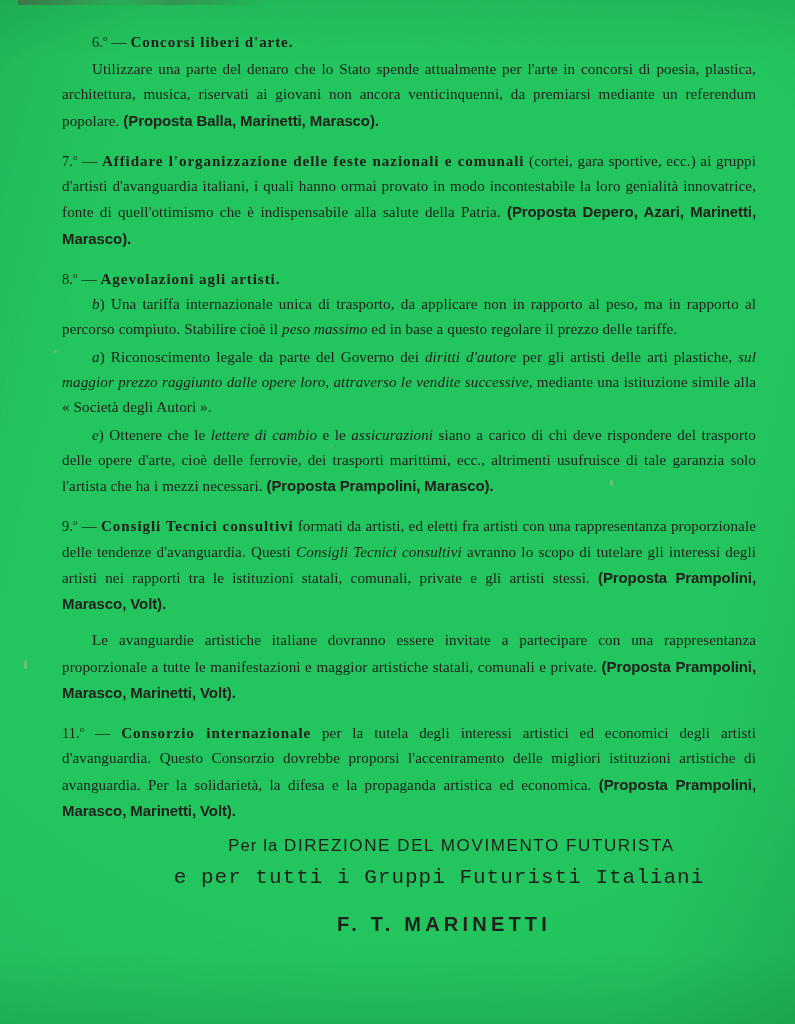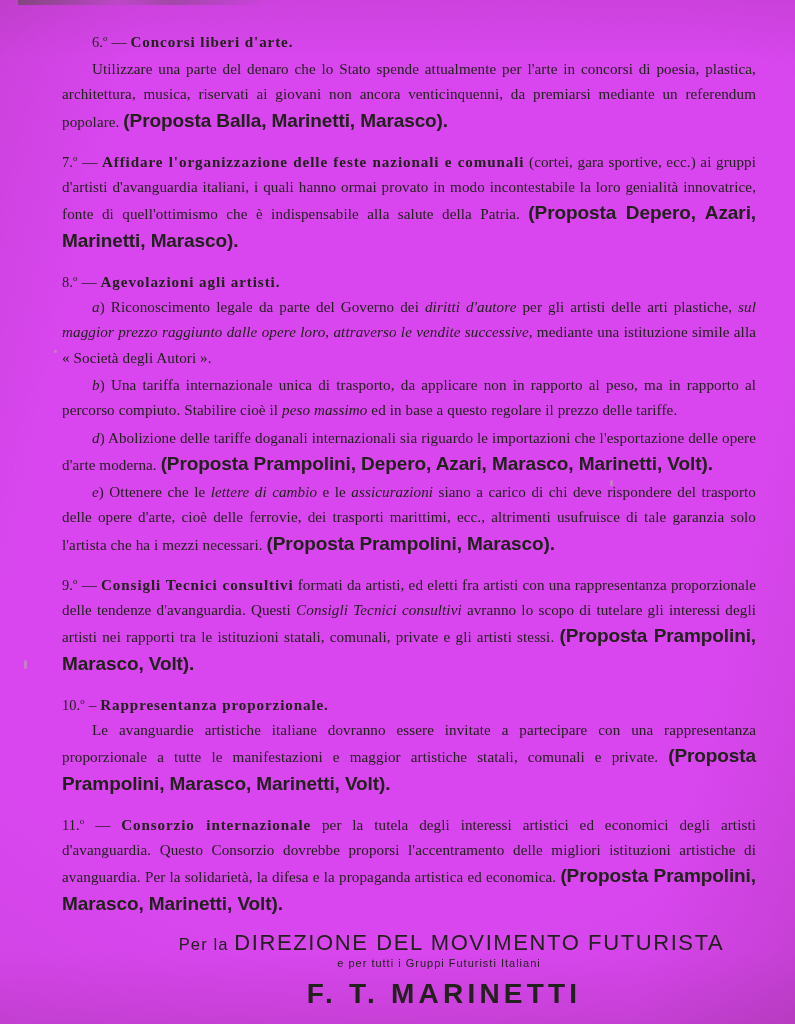--- a/index.html
+++ b/index.html
@@ -8,21 +8,21 @@
     background: #8a8880;
   }
   body {
     font-family: "Liberation Serif", serif;
   }
   .page {
     position: relative;
     width: 795px;
     height: 1024px;
     margin: 0 auto;
-    background: #d946ef;
+    background: #22c55e;
     overflow: hidden;
     box-sizing: border-box;
     color: #23211d;
   }
   
   .paper-tint {
     position: absolute;
     inset: 0;
     pointer-events: none;
     background:
@@ -71,49 +71,50 @@
   }
   .num sup { font-size: 9px; vertical-align: super; }
   .hd {
     font-weight: bold;
     letter-spacing: .9px;
   }
   .it { font-style: italic; }
   .prop {
     font-family: "Liberation Sans", sans-serif;
     font-weight: bold;
-    font-size: 19px;
+    font-size: 15px;
     letter-spacing: -0.1px;
   }
   .sec-gap { height: 9px; }
   .pct { font-size: 12px; vertical-align: .25em; letter-spacing: -0.5px; }
 
   
   .sig {
     margin-top: 12px;
     text-align: center;
     font-family: "Liberation Sans", sans-serif;
   }
   .sig-line1 {
     font-size: 16.6px;
     letter-spacing: 1.1px;
     padding-left: 85px;
   }
-  .sig-line1 .caps { font-size: 22px; letter-spacing: 1.6px; }
+  .sig-line1 .caps { font-size: 17px; letter-spacing: 1.6px; }
   .sig-line2 {
-    font-size: 11px;
+    font-size: 21px;
     letter-spacing: 1.0px;
-    margin-top: 1px;
+    margin-top: 10px;
     padding-left: 60px;
+    font-family: Liberation Mono, monospace;
   }
   .sig-name {
-    font-size: 28px;
+    font-size: 20px;
     font-weight: bold;
     letter-spacing: 4.2px;
-    margin-top: 9px;
+    margin-top: 24px;
     padding-left: 70px;
   }
 </style>
 </head>
 <body>
 
 <div class="page">
 
   <div class="top-smudge"></div>
   <div class="speck" style="left:54px;top:350px;width:3px;height:3px;"></div>
@@ -140,40 +141,34 @@
     </div>
 
     <div class="sec-gap"></div>
 
     <div>
       <p class="art tight">
         <span class="num"><span>8.</span><sup>o</sup></span>
         <span>—</span>
         <span class="hd">Agevolazioni agli artisti.</span>
       </p>
+      <p class="art indent"><span class="it">b</span><span>) Una tariffa internazionale unica di trasporto, da applicare non in rapporto al peso, ma in rapporto al percorso compiuto. Stabilire cioè il </span><span class="it">peso massimo</span><span> ed in base a questo regolare il prezzo delle tariffe.</span></p>
       <p class="art indent"><span class="it">a</span><span>) Riconoscimento legale da parte del Governo dei </span><span class="it">diritti d'autore</span><span> per gli artisti delle arti plastiche, </span><span class="it">sul maggior prezzo raggiunto dalle opere loro, attraverso le vendite successive,</span><span> mediante una istituzione simile alla « Società degli Autori ».</span></p>
-      <p class="art indent"><span class="it">b</span><span>) Una tariffa internazionale unica di trasporto, da applicare non in rapporto al peso, ma in rapporto al percorso compiuto. Stabilire cioè il </span><span class="it">peso massimo</span><span> ed in base a questo regolare il prezzo delle tariffe.</span></p>
-      <p class="art indent"><span class="it">d</span><span>) Abolizione delle tariffe doganali internazionali sia riguardo le importazioni che l'esportazione delle opere d'arte moderna. </span><span class="prop">(Proposta Prampolini, Depero, Azari, Marasco, Marinetti, Volt).</span></p>
       <p class="art indent"><span class="it">e</span><span>) Ottenere che le </span><span class="it">lettere di cambio</span><span> e le </span><span class="it">assicurazioni</span><span> siano a carico di chi deve rispondere del trasporto delle opere d'arte, cioè delle ferrovie, dei trasporti marittimi, ecc., altrimenti usufruisce di tale garanzia solo l'artista che ha i mezzi necessari. </span><span class="prop">(Proposta Prampolini, Marasco).</span></p>
     </div>
 
     <div class="sec-gap"></div>
 
     <div>
       <p class="art"><span class="num"><span>9.</span><sup>o</sup></span> <span>—</span> <span class="hd">Consigli Tecnici consultivi</span><span> formati da artisti, ed eletti fra artisti con una rappresentanza proporzionale delle tendenze d'avanguardia. Questi </span><span class="it">Consigli Tecnici consultivi</span><span> avranno lo scopo di tutelare gli interessi degli artisti nei rapporti tra le istituzioni statali, comunali, private e gli artisti stessi. </span><span class="prop">(Proposta Prampolini, Marasco, Volt).</span></p>
     </div>
 
     <div class="sec-gap"></div>
 
     <div>
-      <p class="art tight">
-        <span class="num"><span>10.</span><sup>o</sup></span>
-        <span>–</span>
-        <span class="hd">Rappresentanza proporzionale.</span>
-      </p>
       <p class="art indent"><span>Le avanguardie artistiche italiane dovranno essere invitate a partecipare con una rappresentanza proporzionale a tutte le manifestazioni e maggior artistiche statali, comunali e private. </span><span class="prop">(Proposta Prampolini, Marasco, Marinetti, Volt).</span></p>
     </div>
 
     <div class="sec-gap"></div>
 
     <div>
       <p class="art"><span class="num"><span>11.</span><sup>o</sup></span> <span>—</span> <span class="hd">Consorzio internazionale</span><span> per la tutela degli interessi artistici ed economici degli artisti d'avanguardia. Questo Consorzio dovrebbe proporsi l'accentramento delle migliori istituzioni artistiche di avanguardia. Per la solidarietà, la difesa e la propaganda artistica ed economica. </span><span class="prop">(Proposta Prampolini, Marasco, Marinetti, Volt).</span></p>
     </div>
 
     <div class="sig">

